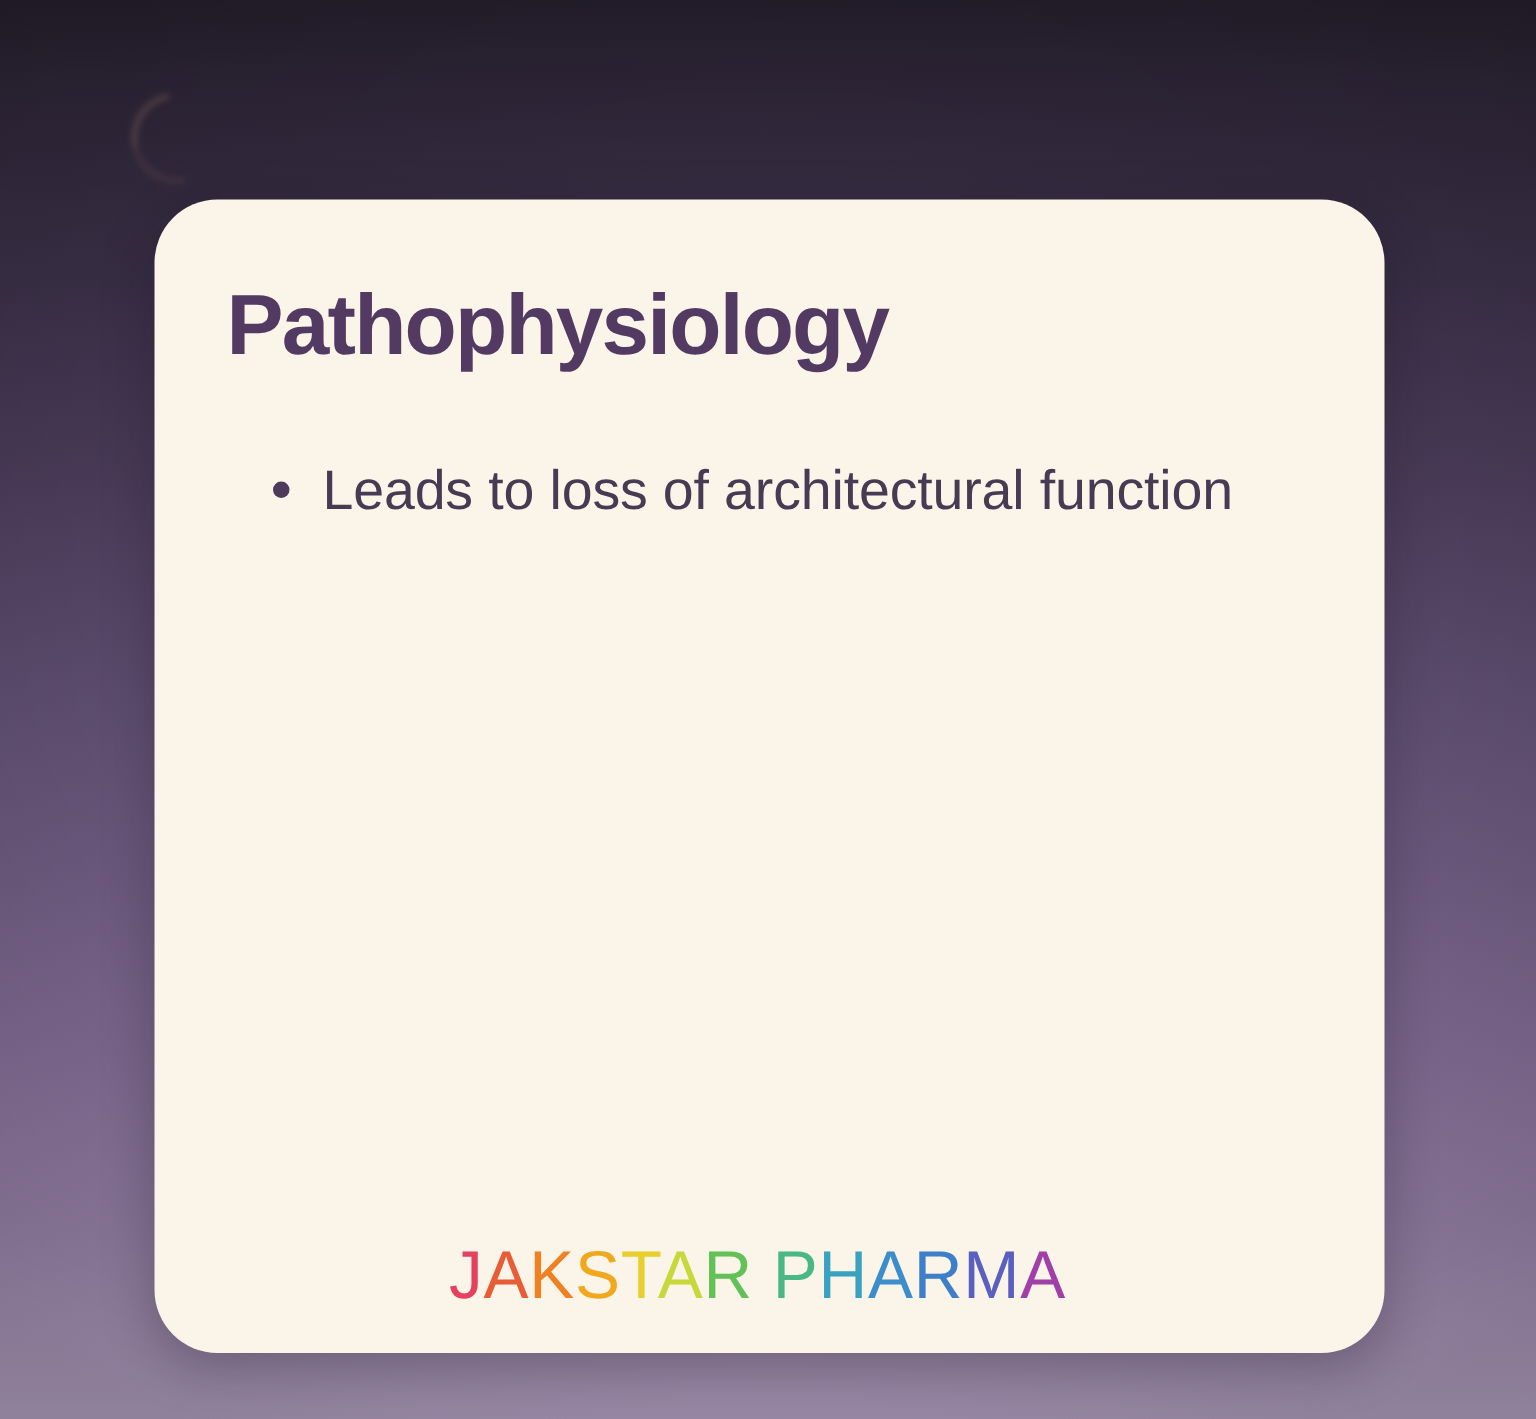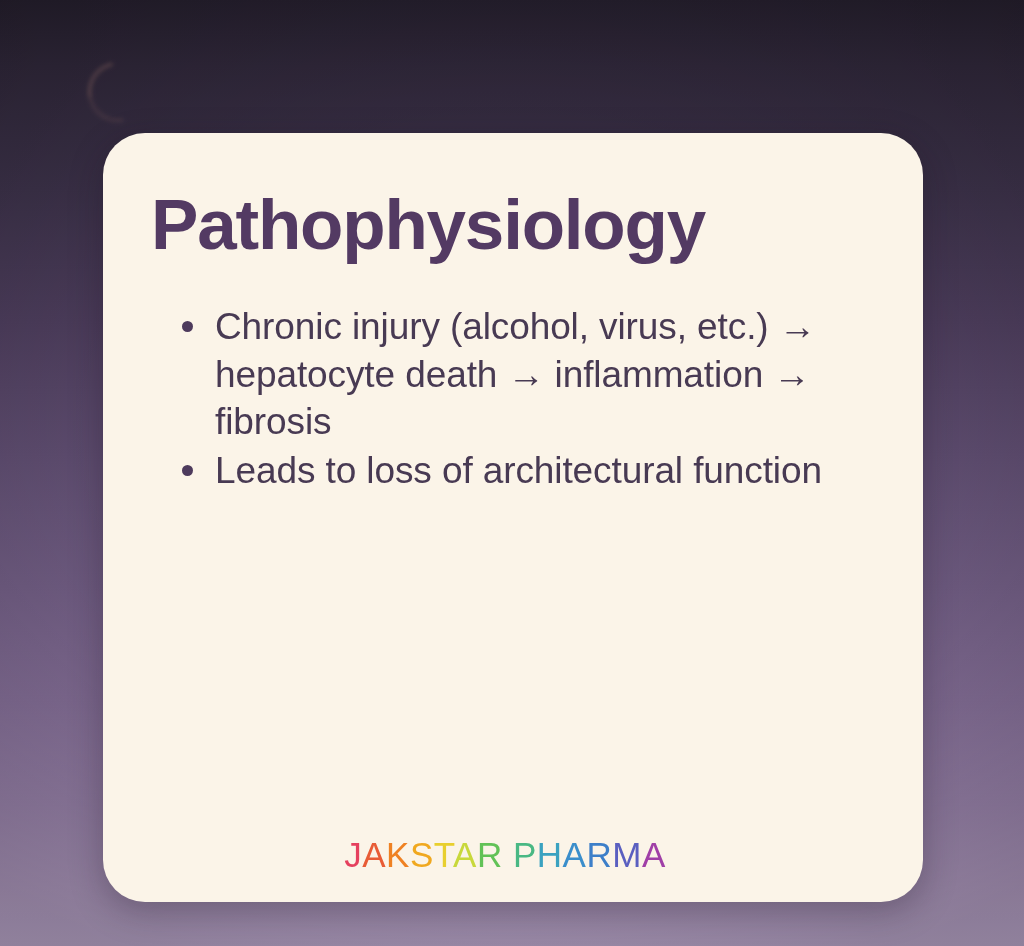--- a/index.html
+++ b/index.html
@@ -71,21 +71,21 @@
     padding: 0;
     overflow: hidden;
   }
 
   
   #slide-title {
     position: absolute;
     left: 48px;
     top: 56px;
     margin: 0;
-    font-size: 71px;
+    font-size: 57px;
     line-height: 1.0;
     font-weight: 700;
     letter-spacing: -1.2px;
     color: #533a63;
     white-space: nowrap;
   }
 
   
   #bullet-list {
     position: absolute;
@@ -116,21 +116,21 @@
     background: #4d3a5c;
   }
 
   
   #brand {
     position: absolute;
     left: 0;
     right: 16px;
     bottom: 30px;
     text-align: center;
-    font-size: 35px;
+    font-size: 45px;
     font-weight: 400;
     letter-spacing: 0.5px;
     line-height: 1;
     white-space: pre;
   }
   #brand span { display: inline; }
 </style>
 </head>
 <body>
 
@@ -139,24 +139,20 @@
   <div id="glow-artifact"></div>
   <div id="vignette"></div>
 
   <div id="card">
 
     <h1 id="slide-title">Pathophysiology</h1>
 
     <ul id="bullet-list">
       <li class="bullet-item">
         <span class="bullet-dot"></span>
-        <span class="bullet-text">Chronic injury (alcohol, virus, etc.) → hepatocyte death → inflammation → fibrosis</span>
-      </li>
-      <li class="bullet-item">
-        <span class="bullet-dot"></span>
         <span class="bullet-text">Leads to loss of architectural function</span>
       </li>
     </ul>
 
     <div id="brand"><span style="color: rgb(229, 64, 94);">J</span><span style="color: rgb(232, 92, 54);">A</span><span style="color: rgb(239, 129, 34);">K</span><span style="color: rgb(240, 168, 31);">S</span><span style="color: rgb(232, 207, 46);">T</span><span style="color: rgb(200, 216, 59);">A</span><span style="color: rgb(98, 194, 87);">R</span><span style="color: rgb(98, 194, 87);"> </span><span style="color: rgb(73, 184, 132);">P</span><span style="color: rgb(58, 162, 192);">H</span><span style="color: rgb(59, 142, 203);">A</span><span style="color: rgb(61, 127, 201);">R</span><span style="color: rgb(90, 95, 192);">M</span><span style="color: rgb(160, 63, 167);">A</span></div>
 
   </div>
 </div>
 
 </body></html>

